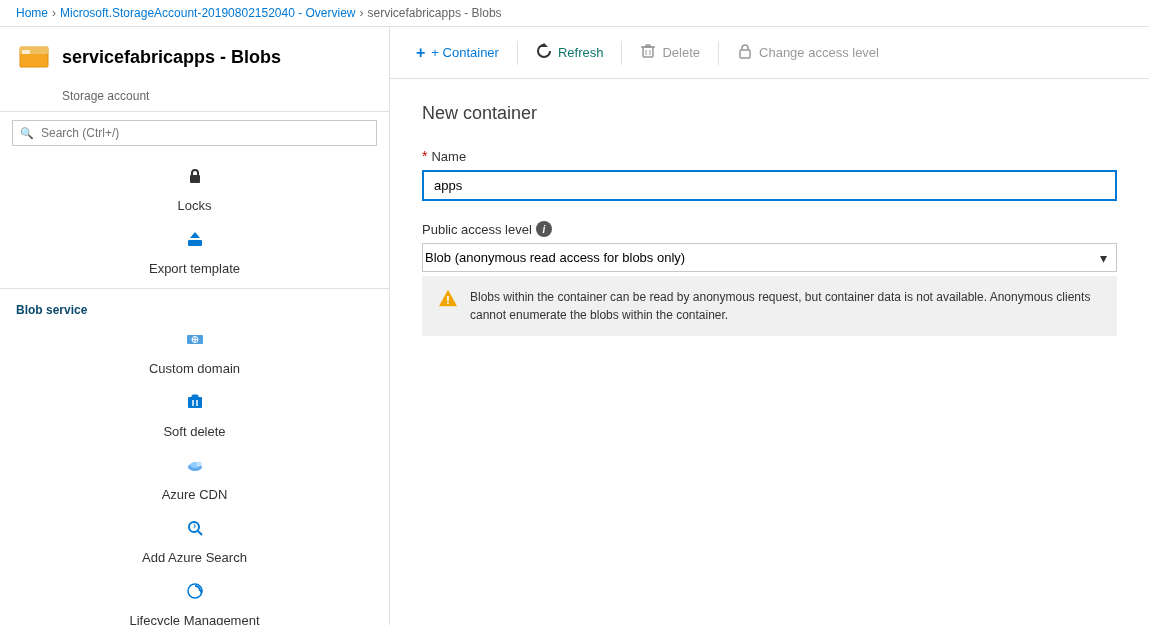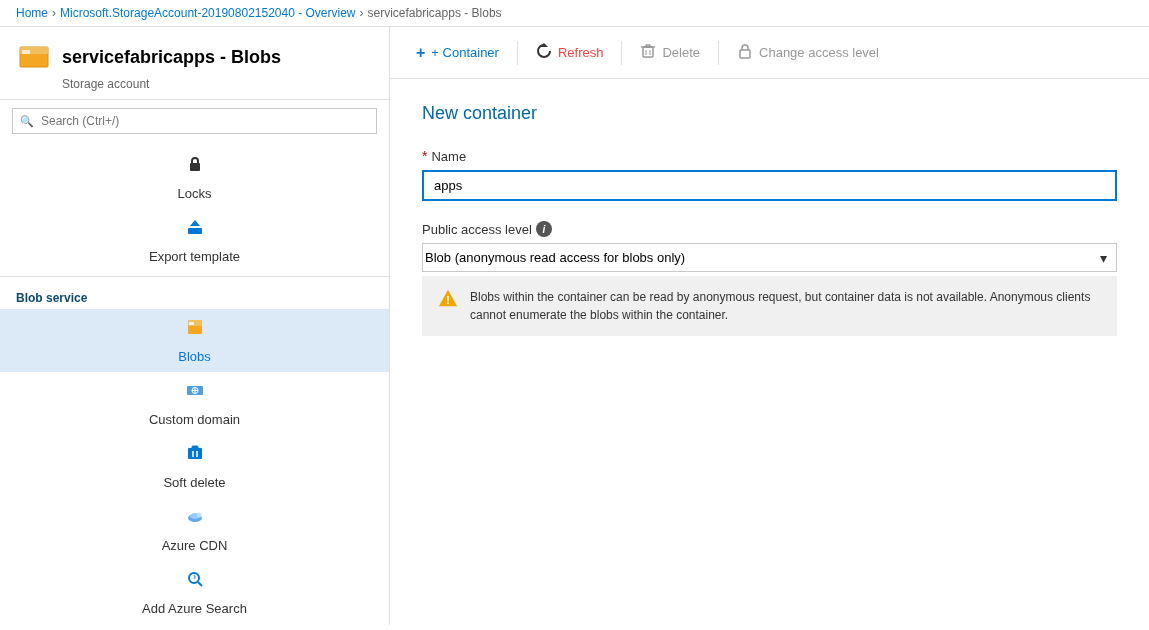--- a/index.html
+++ b/index.html
@@ -10,21 +10,21 @@
     .breadcrumb span { color: #666; }
     .breadcrumb a { color: #0078d4; text-decoration: none; }
 
     
     .main-layout { display: flex; height: calc(630px - 32px); }
 
     
     .sidebar { width: 390px; min-width: 390px; border-right: 1px solid #e0e0e0; display: flex; flex-direction: column; background: #fff; }
     .sidebar-header { padding: 12px 16px 8px 16px; border-bottom: 1px solid #e0e0e0; }
     .sidebar-title { font-size: 18px; font-weight: 600; color: #000; display: flex; align-items: center; gap: 10px; }
-    .sidebar-subtitle { font-size: 12px; color: #666; margin-top: 2px; padding-left: 46px; }
+    .sidebar-subtitle { font-size: 12px; color: #666; margin-top: 14px; padding-left: 46px; }
     .sidebar-icon { width: 36px; height: 36px; display: flex; align-items: center; justify-content: center; }
 
     .search-box { margin: 8px 12px; position: relative; }
     .search-box input { width: 100%; padding: 5px 8px 5px 28px; border: 1px solid #c8c8c8; font-size: 12px; color: #333; outline: none; }
     .search-icon-inner { position: absolute; left: 8px; top: 50%; transform: translateY(-50%); color: #666; font-size: 11px; }
 
     .collapse-btn { position: absolute; right: 0; top: 8px; width: 24px; height: 24px; display: flex; align-items: center; justify-content: center; cursor: pointer; color: #666; font-size: 14px; border: none; background: transparent; }
 
     .sidebar-nav { flex: 1; overflow-y: auto; padding: 4px 0; }
     .nav-item { display: flex; align-items: center; padding: 8px 16px; cursor: pointer; gap: 12px; font-size: 13px; color: #333; flex-direction: column; }
@@ -32,28 +32,28 @@
     .nav-section-title { font-size: 12px; font-weight: 700; color: #0c4a6e; padding: 10px 16px 4px 16px; }
     .nav-divider { border: none; border-top: 1px solid #e0e0e0; margin: 4px 0; }
 
     .nav-icon { width: 20px; height: 20px; display: flex; align-items: center; justify-content: center; flex-shrink: 0; }
 
     
     .content-area { flex: 1; display: flex; flex-direction: column; background: #fff; position: relative; }
 
     
     .toolbar { display: flex; align-items: center; padding: 0 16px; height: 52px; border-bottom: 1px solid #e0e0e0; gap: 4px; }
-    .toolbar-btn { display: flex; align-items: center; gap: 6px; padding: 6px 10px; border: none; background: transparent; cursor: pointer; font-size: 13px; color: #ef4444; }
+    .toolbar-btn { display: flex; align-items: center; gap: 6px; padding: 6px 10px; border: none; background: transparent; cursor: pointer; font-size: 13px; color: #0f766e; }
     .toolbar-btn.primary { color: #0078d4; font-weight: 500; }
     .toolbar-btn.disabled { color: #999; cursor: default; }
     .toolbar-separator { width: 1px; height: 24px; background: #e0e0e0; margin: 0 4px; }
 
     
     .dialog-panel { padding: 24px 32px; flex: 1; overflow-y: auto; }
-    .dialog-title { font-size: 18px; font-weight: 400; margin-bottom: 24px; color: #0369a1; }
+    .dialog-title { font-size: 18px; font-weight: 400; margin-bottom: 24px; color: #404040; }
     .form-group { margin-bottom: 20px; }
     .form-label { font-size: 13px; margin-bottom: 6px; display: flex; align-items: center; gap: 4px; }
     .required-star { color: #c00; font-size: 14px; }
     .form-input { width: 100%; padding: 6px 10px; border: 2px solid #0078d4; font-size: 13px; outline: none; }
     .form-select { width: 100%; padding: 6px 2px; border: 1px solid #c8c8c8; font-size: 13px; outline: none; appearance: none; background: #fff; cursor: pointer; }
     .select-wrapper { position: relative; }
     .select-arrow { position: absolute; right: 10px; top: 50%; transform: translateY(-50%); color: #333; pointer-events: none; font-size: 14px; }
 
     .info-box { background: #f0f0f0; padding: 12px 16px; display: flex; gap: 12px; align-items: flex-start; margin-top: 4px; }
     .info-icon { flex-shrink: 0; width: 20px; height: 20px; display: flex; align-items: center; justify-content: center; }
@@ -114,30 +114,20 @@
             <rect x="2" y="10" width="14" height="6" rx="1" fill="#0078d4"></rect>
             <polygon points="9,2 14,8 4,8" fill="#0078d4"></polygon>
           </svg>
         </div>
         <span>Export template</span>
       </div>
 
       <hr class="nav-divider">
       <div class="nav-section-title">Blob service</div>
 
-      <div class="nav-item active">
-        <div class="nav-icon">
-          <svg width="18" height="18" viewBox="0 0 18 18">
-            <rect x="2" y="2" width="14" height="14" rx="1" fill="#f5a623"></rect>
-            <rect x="2" y="2" width="14" height="6" rx="1" fill="#f0c060"></rect>
-            <rect x="3" y="4" width="5" height="3" rx="0.5" fill="#fff" opacity="0.8"></rect>
-          </svg>
-        </div>
-        <span>Blobs</span>
-      </div>
 
       <div class="nav-item">
         <div class="nav-icon">
           <svg width="18" height="18" viewBox="0 0 18 18">
             <rect x="1" y="5" width="16" height="9" rx="1" fill="#50a0e0"></rect>
             <circle cx="9" cy="9.5" r="3" fill="none" stroke="#fff" stroke-width="1"></circle>
             <line x1="9" y1="6.5" x2="9" y2="12.5" stroke="#fff" stroke-width="1"></line>
             <line x1="6" y1="9.5" x2="12" y2="9.5" stroke="#fff" stroke-width="1"></line>
           </svg>
         </div>

